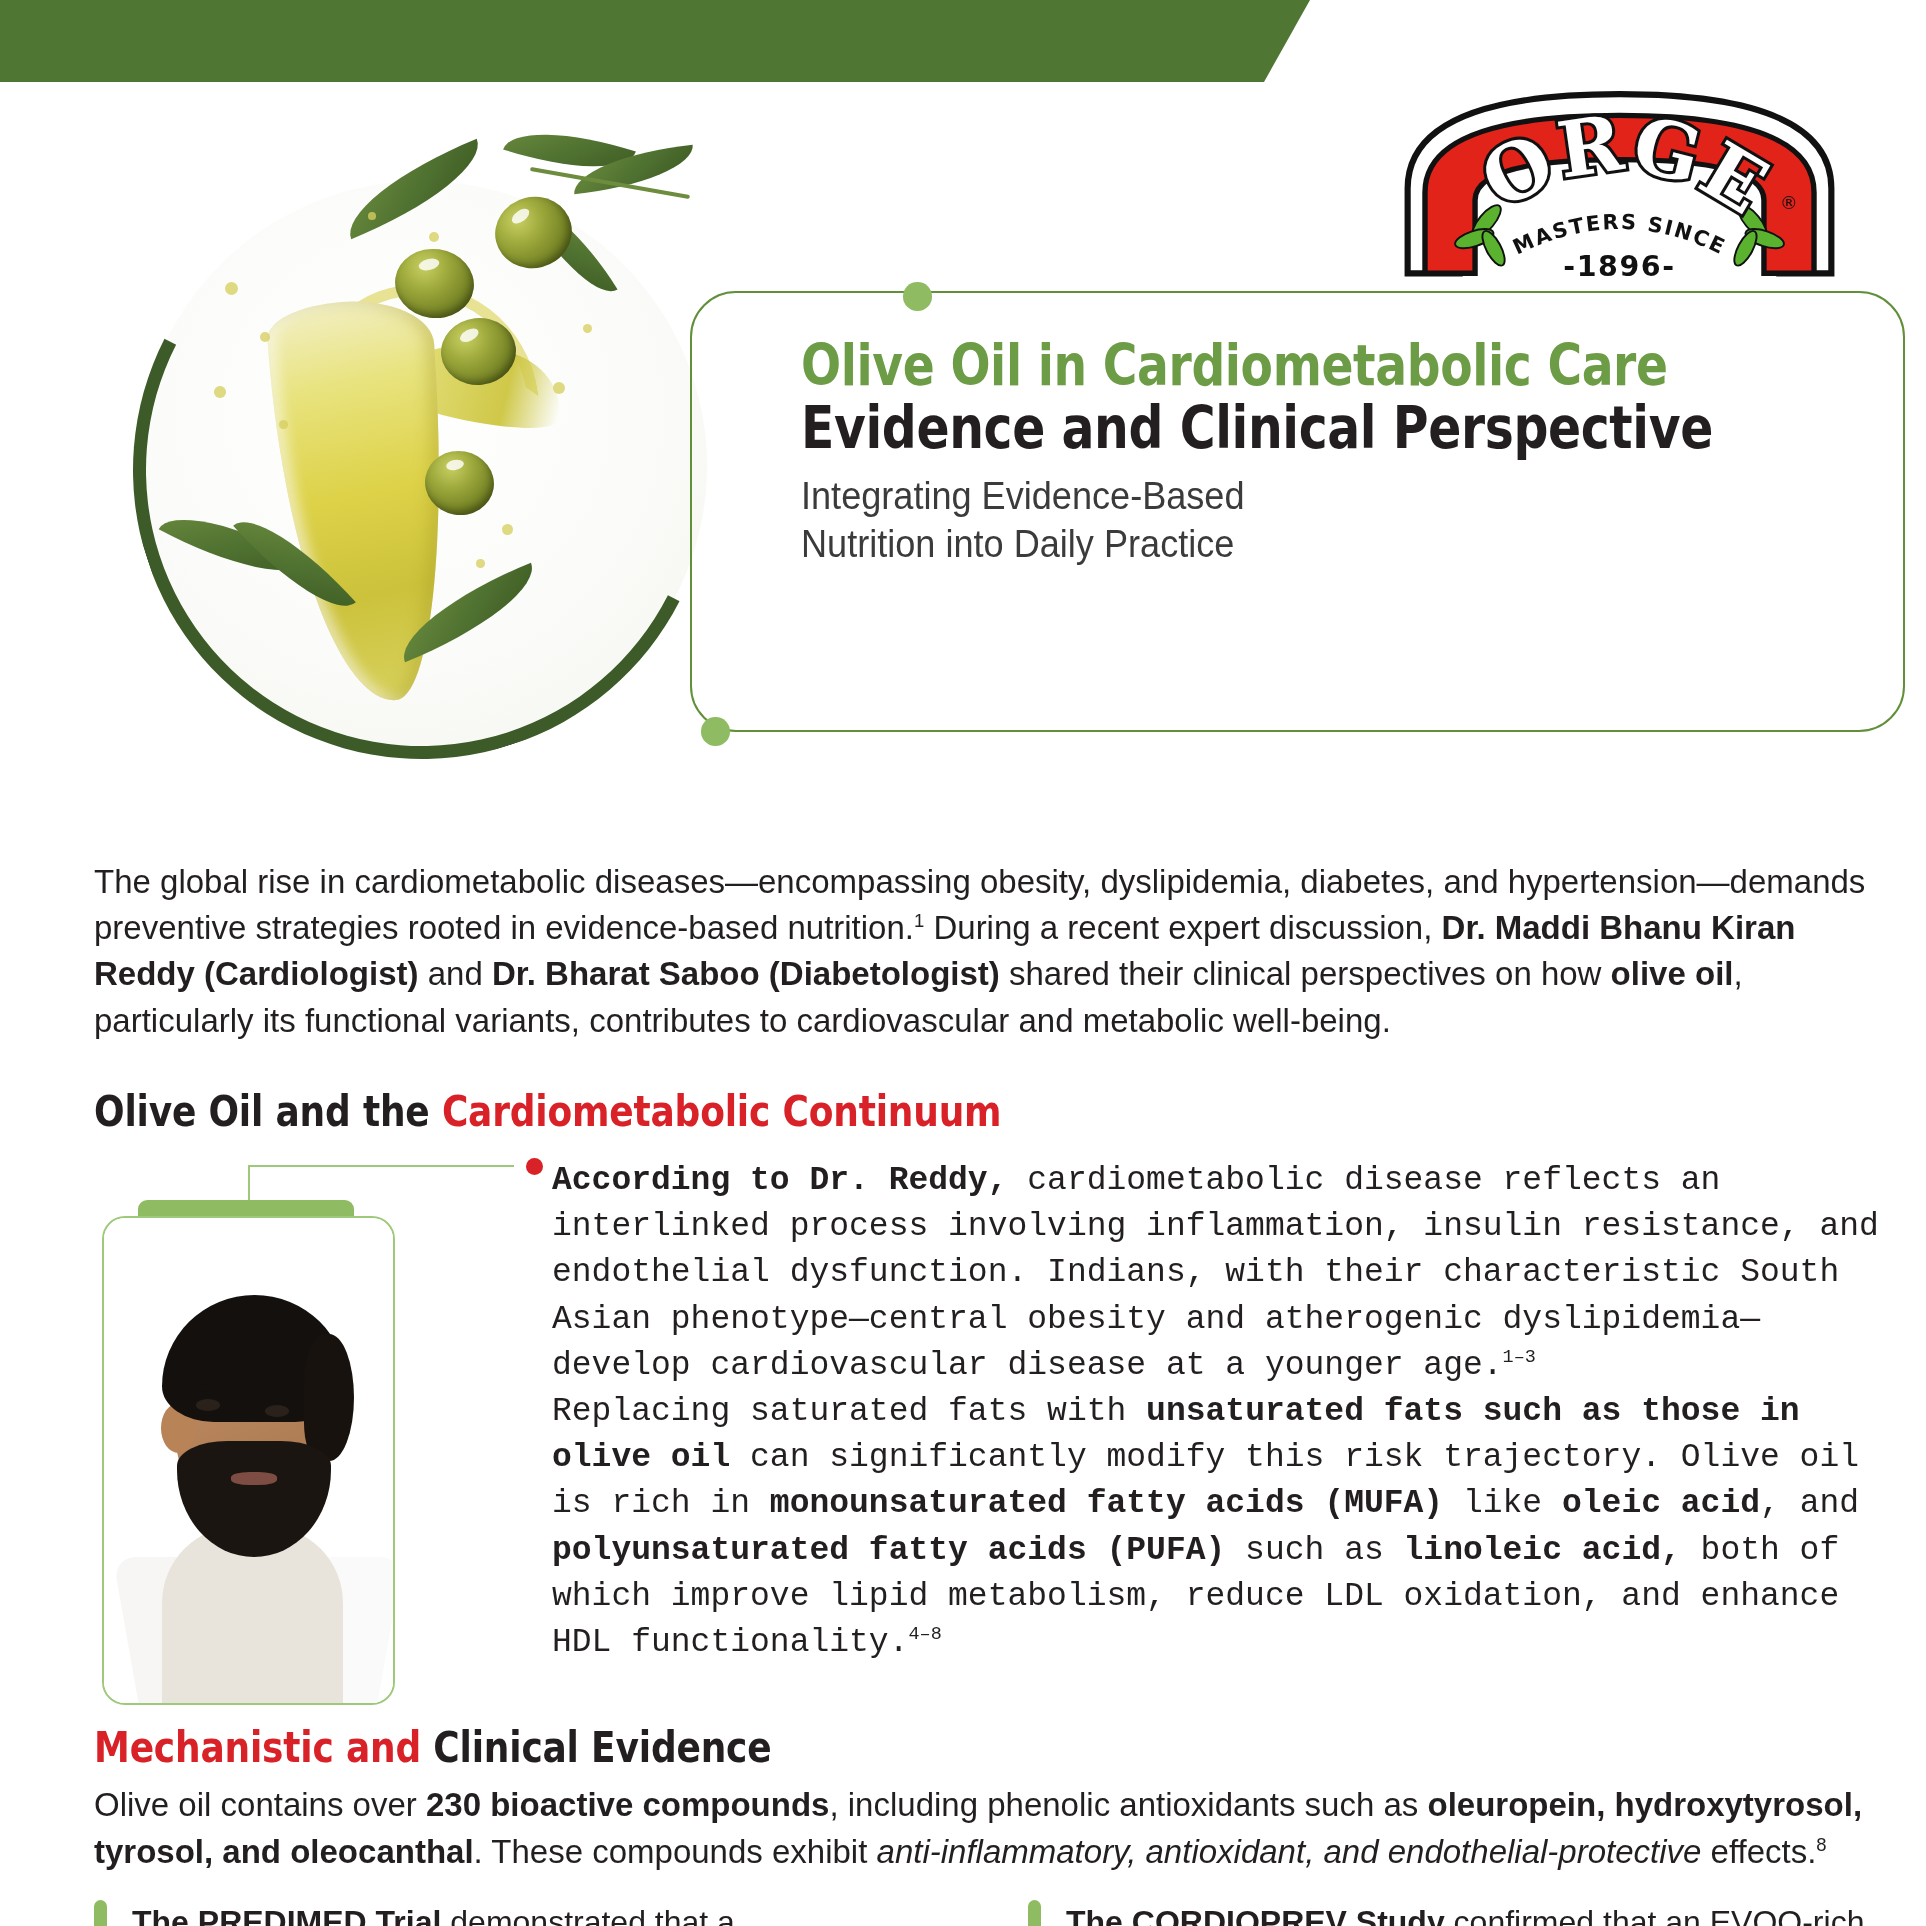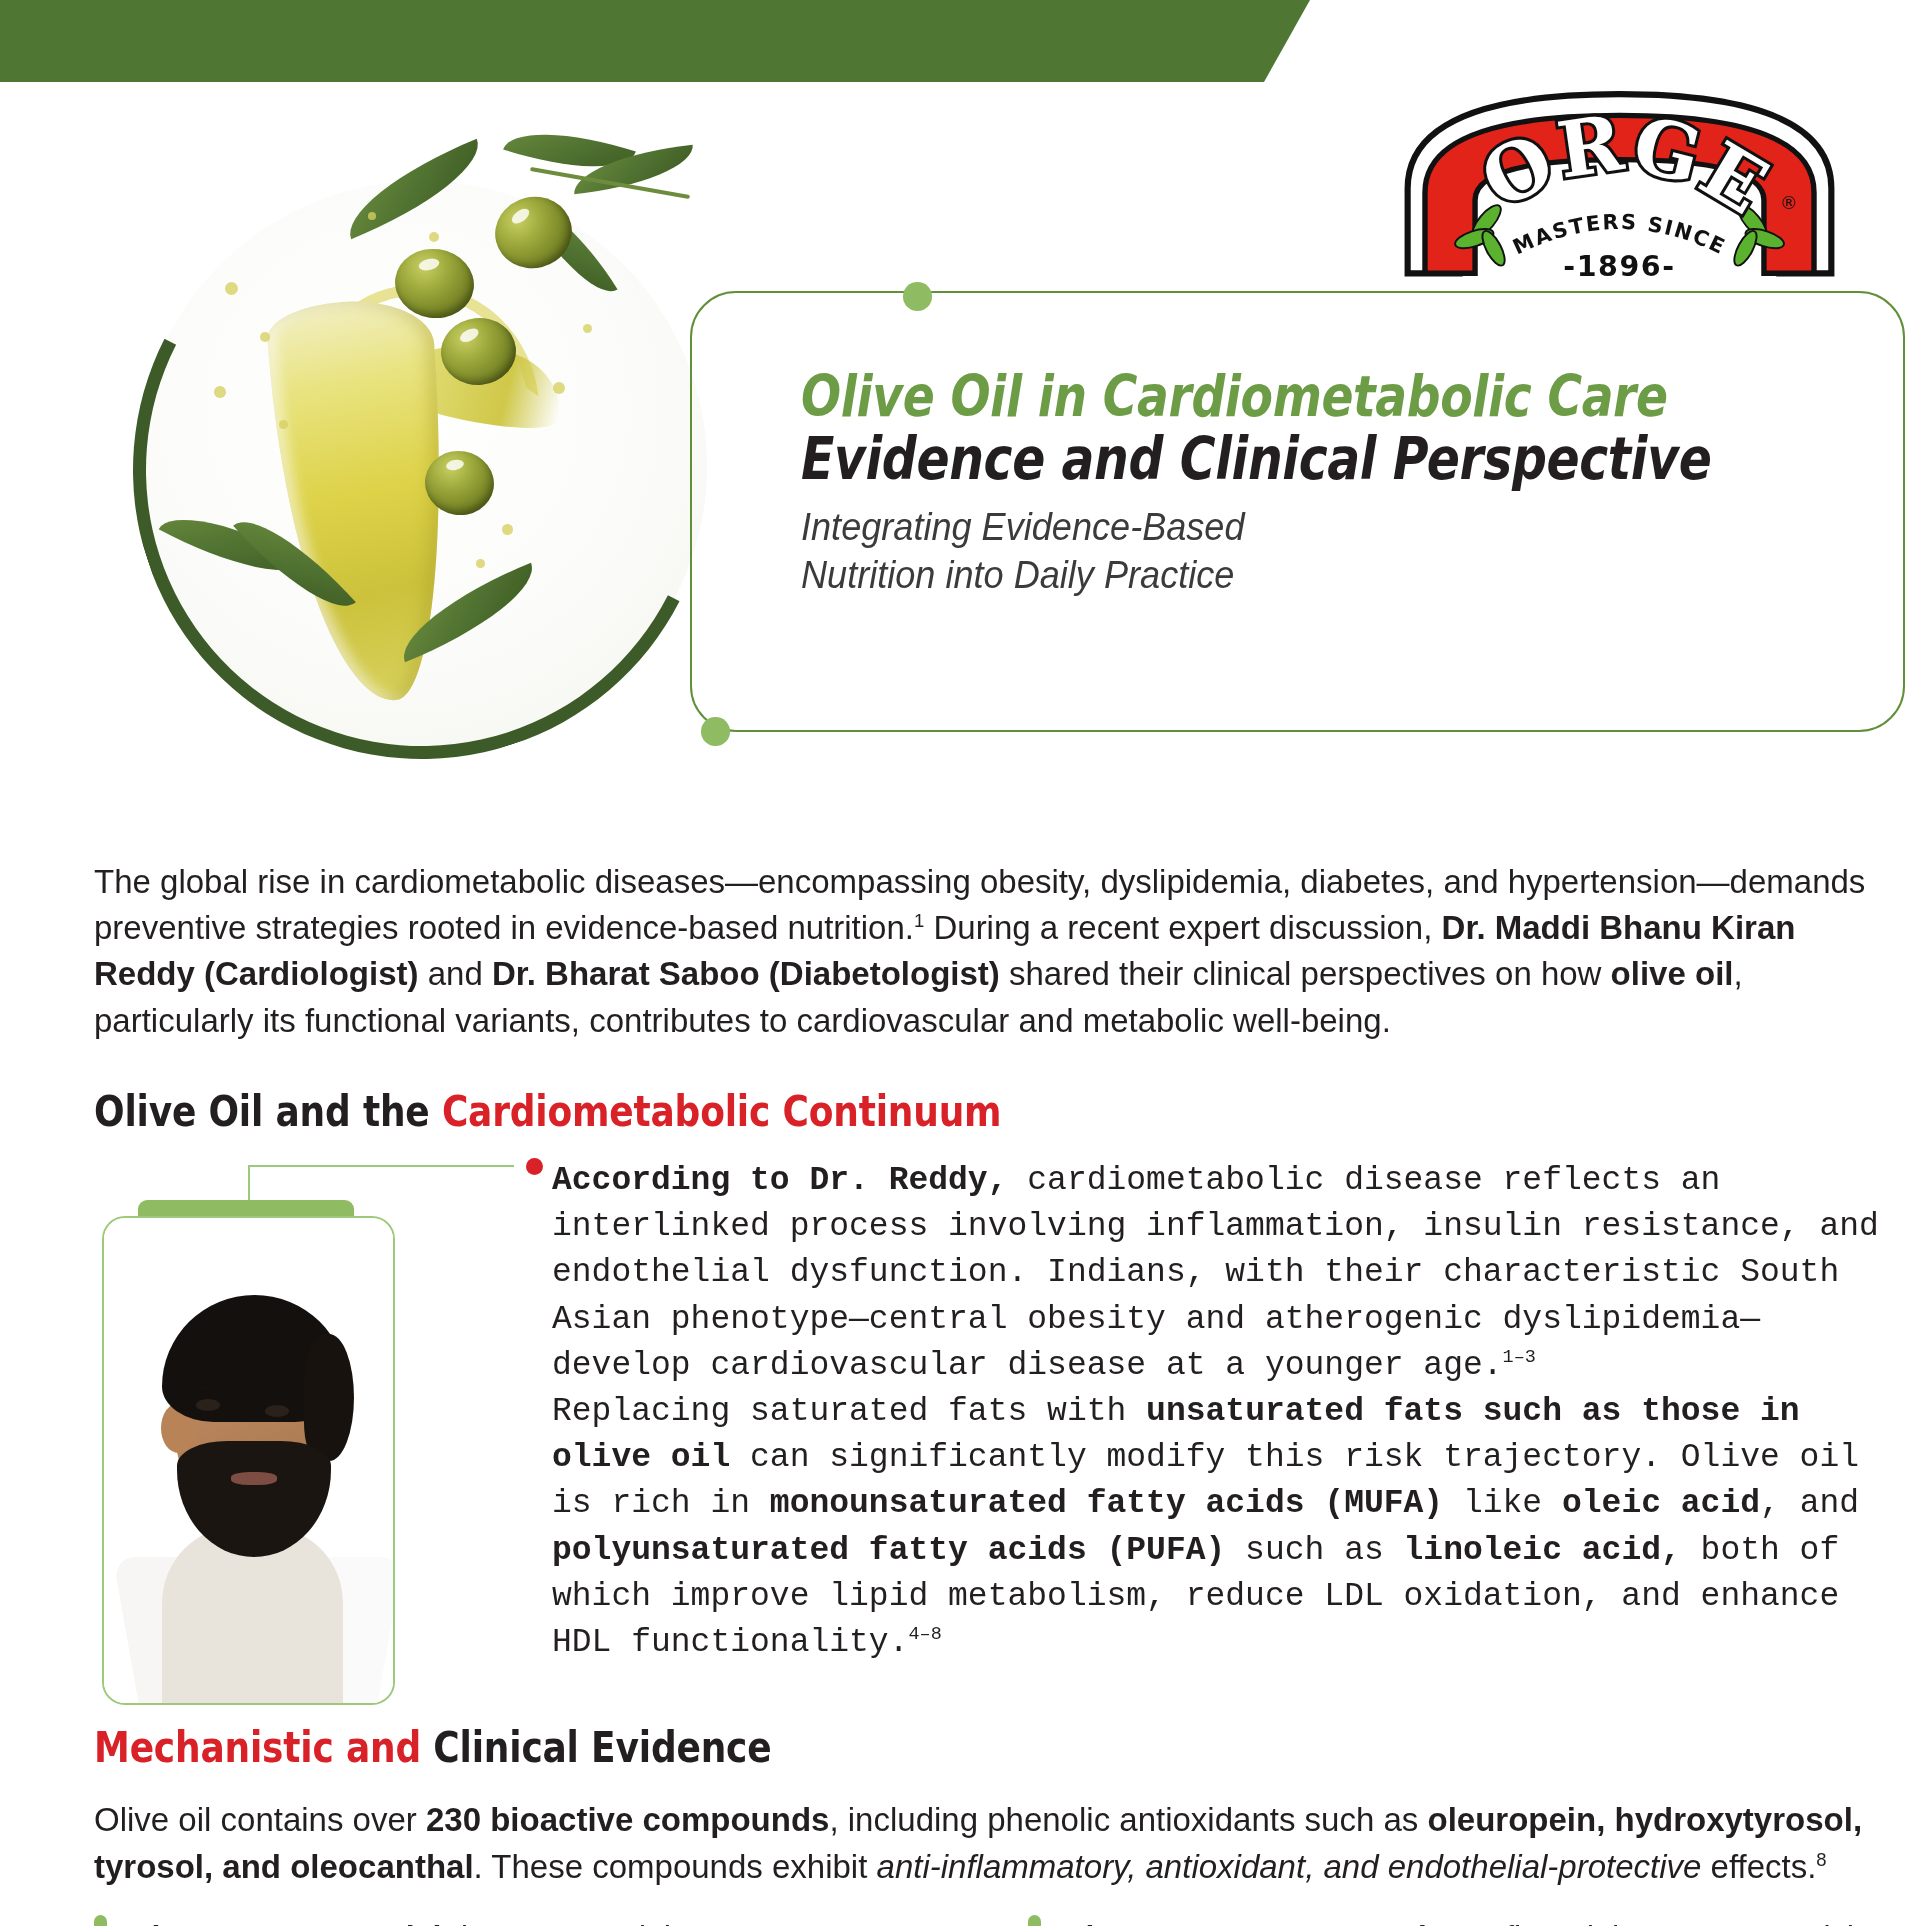--- a/index.html
+++ b/index.html
@@ -96,21 +96,21 @@
   }
   .logo svg{ width:100%; height:100%; display:block; }
 
   
   .title-card{
     position:absolute; left:690px; top:291px; width:1215px; height:441px;
     border:2.3px solid #62903a;
     border-radius:46px;
   }
   .title-inner{
-    position:absolute; left:801px; top:368px; width:1079px;font-style:italic;
+    position:absolute; left:801px; top:337px; width:1079px;
   }
   .t-line1{
     font-family:"DejaVu Sans Condensed","Liberation Sans Narrow","Liberation Sans",sans-serif;
     font-weight:bold; font-size:57px; line-height:1.0;
     letter-spacing:-0.4px; color:#6d9c46;
     transform:scaleX(.92); transform-origin:left center;
   }
   .t-line2{
     font-family:"DejaVu Sans Condensed","Liberation Sans Narrow","Liberation Sans",sans-serif;
     font-weight:bold; font-size:59px; line-height:1.08;
@@ -312,21 +312,21 @@
     </div>
 
     <div class="doc-text">
       <p><b>According to Dr. Reddy,</b><span> cardiometabolic disease reflects an interlinked process involving inflammation, insulin resistance, and endothelial dysfunction. Indians, with their characteristic South Asian phenotype—central obesity and atherogenic dyslipidemia—develop cardiovascular disease at a younger age.</span><sup>1–3</sup></p>
       <p><span>Replacing saturated fats with </span><b>unsaturated fats such as those in olive oil</b><span> can significantly modify this risk trajectory. Olive oil is rich in </span><b>monounsaturated fatty acids (MUFA)</b><span> like </span><b>oleic acid</b><span>, and </span><b>polyunsaturated fatty acids (PUFA)</b><span> such as </span><b>linoleic acid,</b><span> both of which improve lipid metabolism, reduce LDL oxidation, and enhance HDL functionality.</span><sup>4–8</sup></p>
     </div>
   </div>
 
   <div class="h2" style="margin-top:2.3px;"><span class="red">Mechanistic and </span><span class="dark">Clinical Evidence</span></div>
 
-  <p class="body" style="margin-top:25px;"><span>Olive oil contains over </span><b>230 bioactive compounds</b><span>, including phenolic antioxidants such as </span><b>oleuropein, hydroxytyrosol, tyrosol, and oleocanthal</b><span>. These compounds exhibit </span><i>anti-inflammatory, antioxidant, and endothelial-protective</i><span> effects.</span><sup>8</sup></p>
+  <p class="body" style="margin-top:10px;"><span>Olive oil contains over </span><b>230 bioactive compounds</b><span>, including phenolic antioxidants such as </span><b>oleuropein, hydroxytyrosol, tyrosol, and oleocanthal</b><span>. These compounds exhibit </span><i>anti-inflammatory, antioxidant, and endothelial-protective</i><span> effects.</span><sup>8</sup></p>
 
   <div class="quotes">
     <div class="qbox">
       <div class="qbar"></div>
       <p><b>The PREDIMED Trial</b><span> demonstrated that a </span></p>
     </div>
     <div class="qbox">
       <div class="qbar"></div>
       <p><b>The CORDIOPREV Study</b><span> confirmed that an EVOO-rich diet could regress atherosclerotic plaque thickness and improve carotid vascular markers, underscoring its role in </span></p>
     </div>

